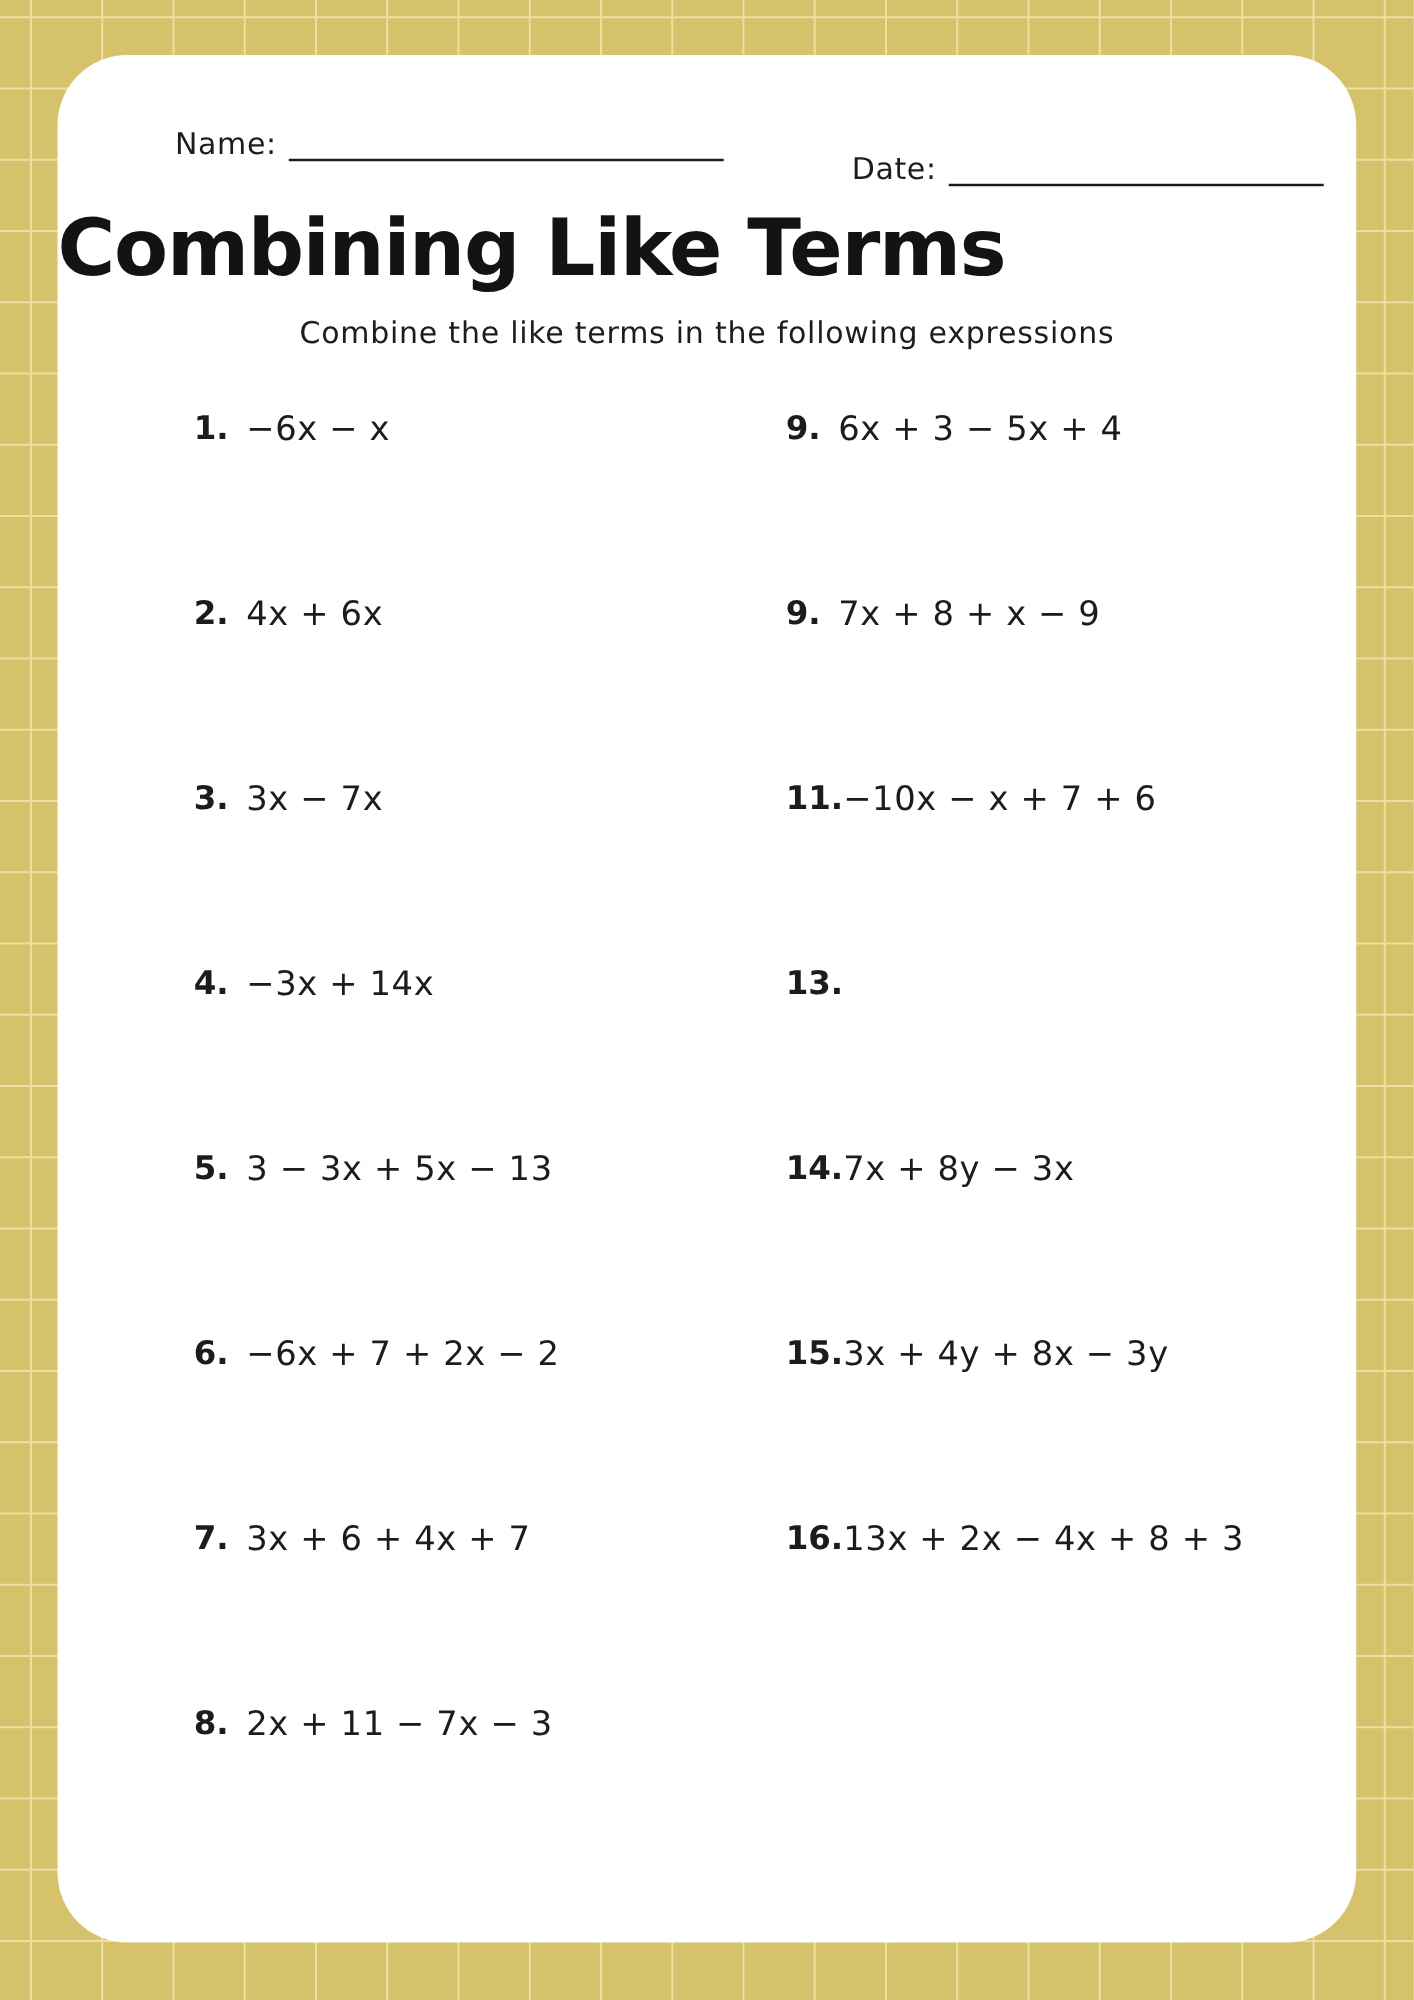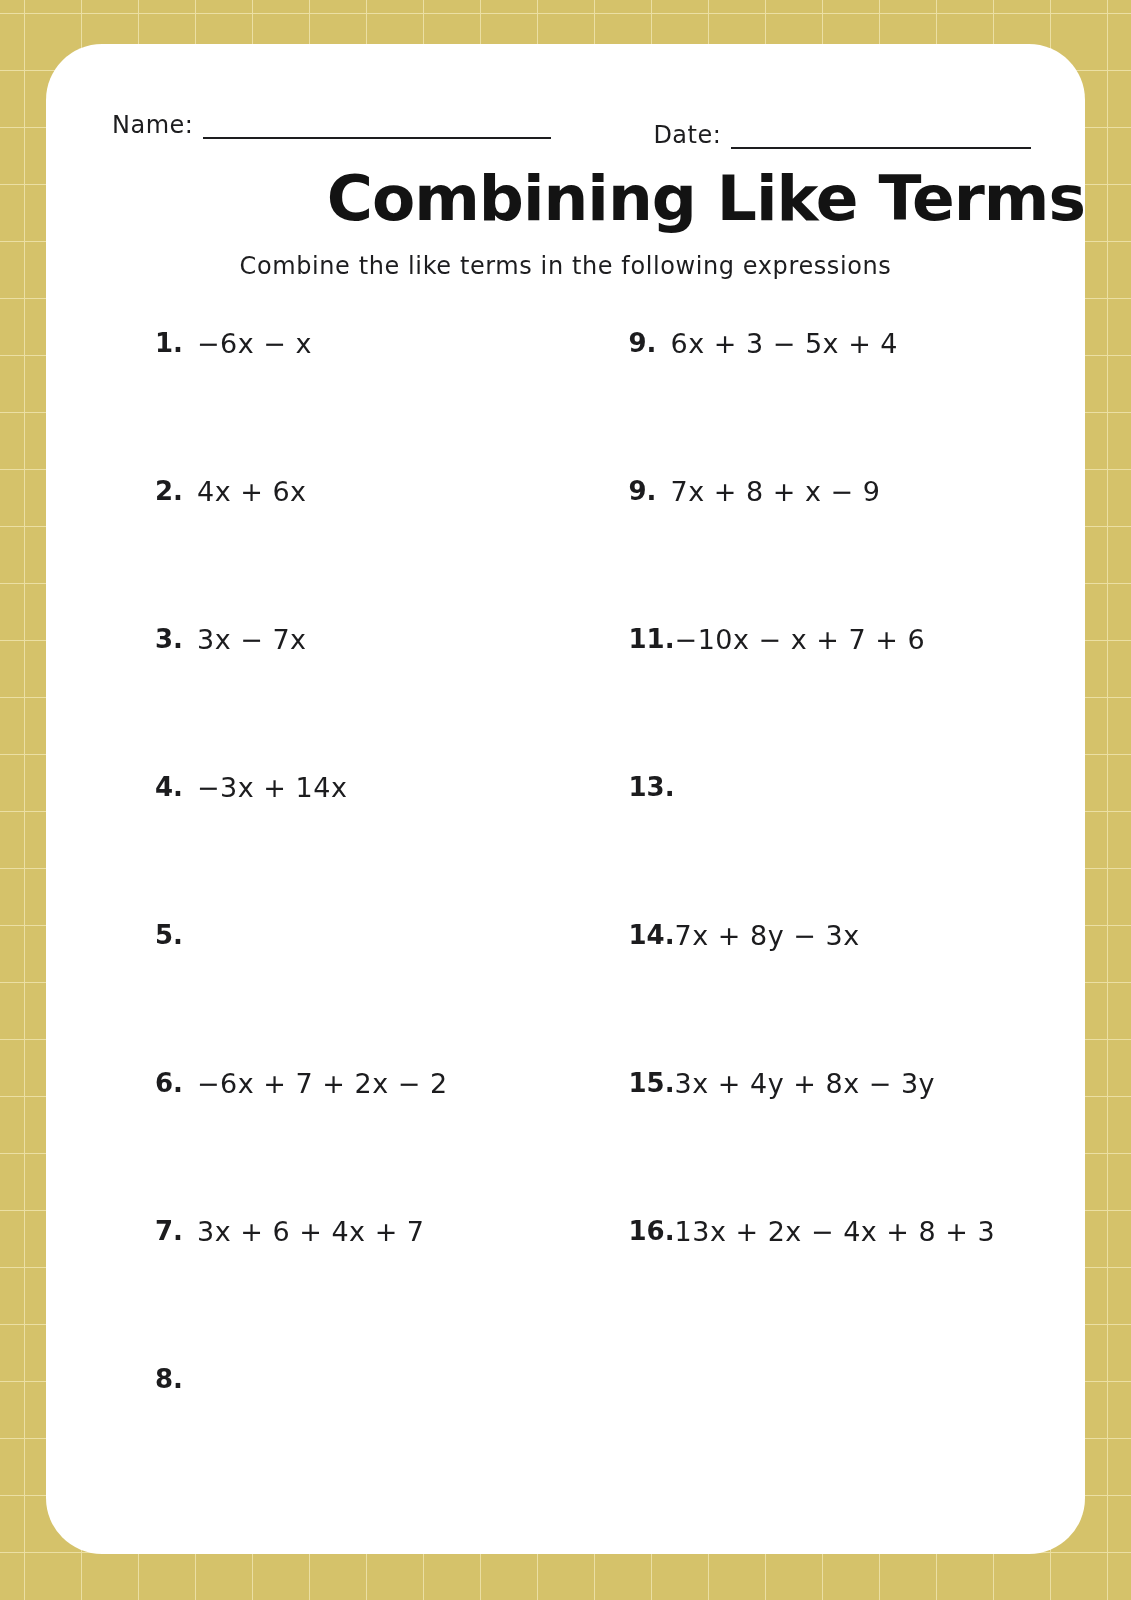--- a/index.html
+++ b/index.html
@@ -30,21 +30,22 @@
     background: #ffffff;
     border-radius: 56px;
   }
 
   .header-fields {
     position: absolute;
     top: 57px;
     left: 0;
     width: 100%;
     display: flex;
-    align-items: center;
+    align-items: flex-start;
+    padding-left: 28px;
   }
 
   .field {
     display: flex;
     align-items: flex-end;
     font-size: 24px;
     color: #1d1d1f;
     letter-spacing: 0.5px;
   }
 
@@ -60,21 +61,21 @@
     margin-left: 10px;
   }
   .name-line { width: 348px; }
   .date-line { width: 300px; }
 
   .title {
     position: absolute;
     top: 118px;
     left: 0;
     width: 100%;
-    text-align: right;
+    text-align: left;
     font-size: 63px;
     font-weight: 800;
     letter-spacing: -1px;
     color: #131313;
   }
 
   .subtitle {
     position: absolute;
     top: 208px;
     left: 0;
@@ -150,31 +151,33 @@
       <div class="problem">
         <span class="num">3.</span>
         <span class="expr">3x − 7x</span>
       </div>
       <div class="problem">
         <span class="num">4.</span>
         <span class="expr">−3x + 14x</span>
       </div>
       <div class="problem">
         <span class="num">5.</span>
+        <span class="expr">3 − 3x + 5x − 13</span>
       </div>
       <div class="problem">
         <span class="num">6.</span>
         <span class="expr">−6x + 7 + 2x − 2</span>
       </div>
       <div class="problem">
         <span class="num">7.</span>
         <span class="expr">3x + 6 + 4x + 7</span>
       </div>
       <div class="problem">
         <span class="num">8.</span>
+        <span class="expr">2x + 11 − 7x − 3</span>
       </div>
     </div>
 
     <div class="col col-right">
       <div class="problem">
         <span class="num">9.</span>
         <span class="expr">6x + 3 − 5x + 4</span>
       </div>
       <div class="problem">
         <span class="num">9.</span>

